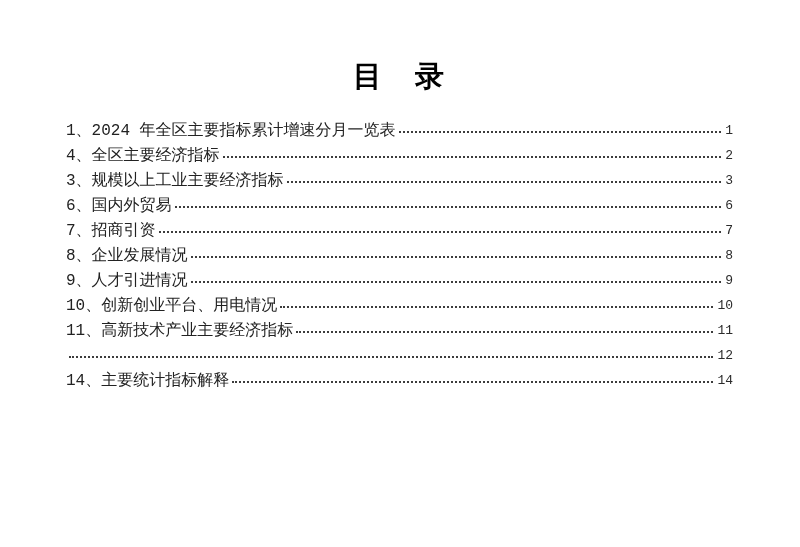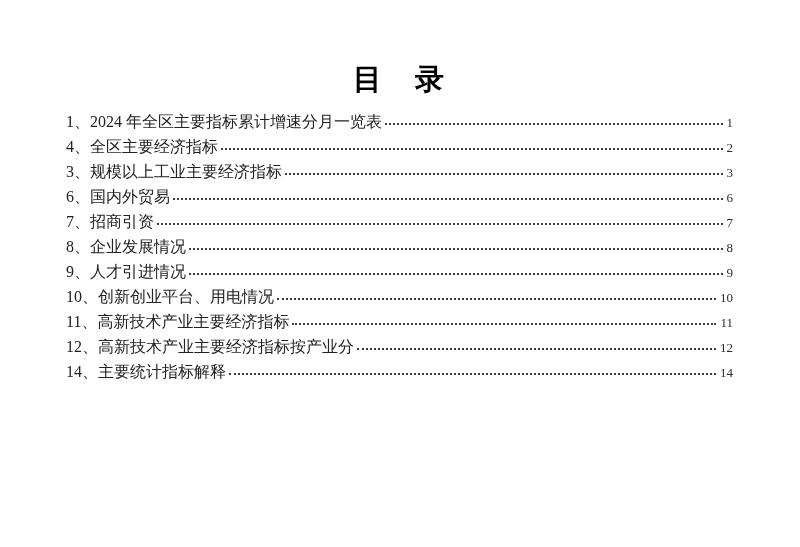--- a/index.html
+++ b/index.html
@@ -7,36 +7,36 @@
     padding: 0;
     background: #ffffff;
   }
   .page {
     position: relative;
     width: 800px;
     height: 547px;
     box-sizing: border-box;
     background: #ffffff;
     padding: 60px 67px 0 66px;
-    font-family: Liberation Serif, serif;
+    font-family: Liberation Mono, monospace;
     color: #1c1c1c;
     overflow: hidden;
   }
   .doc-title {
     margin: 0;
     text-align: center;
     font-size: 29px;
     line-height: 38px;
     font-weight: bold;
     color: #000000;
     letter-spacing: 2px;
     white-space: pre;
   }
   .toc {
-    margin-top: 12px;
+    margin-top: 20px;
   }
   .toc-row {
     display: flex;
     align-items: center;
     height: 25px;
   }
   .toc-label {
     font-size: 16px;
     white-space: nowrap;
     color: #222222;
@@ -100,21 +100,20 @@
         <span class="toc-label">10、创新创业平台、用电情况</span>
         <span class="leader"></span>
         <span class="toc-page">10</span>
       </div>
       <div class="toc-row">
         <span class="toc-label">11、高新技术产业主要经济指标</span>
         <span class="leader"></span>
         <span class="toc-page">11</span>
       </div>
       <div class="toc-row">
-        <span class="toc-label">12、高新技术产业主要经济指标按产业分</span>
         <span class="leader"></span>
         <span class="toc-page">12</span>
       </div>
       <div class="toc-row">
         <span class="toc-label">14、主要统计指标解释</span>
         <span class="leader"></span>
         <span class="toc-page">14</span>
       </div>
     </div>
 </div>

